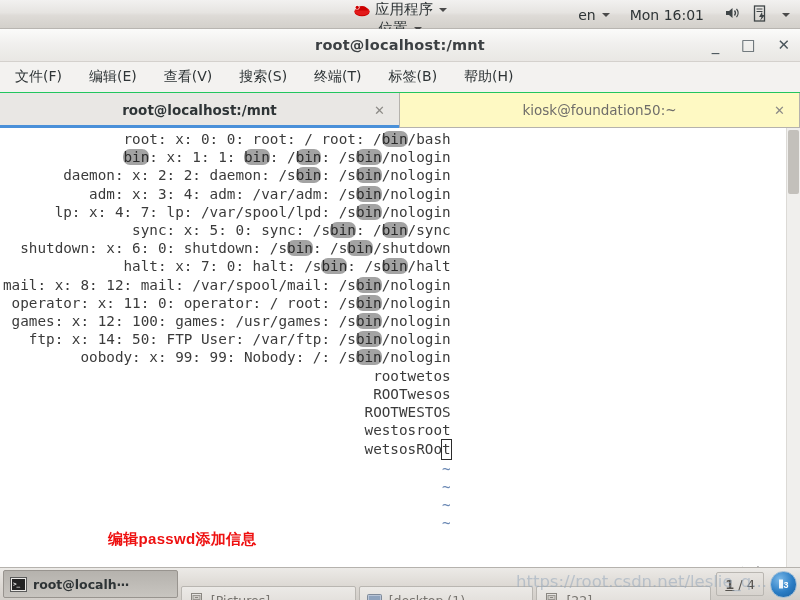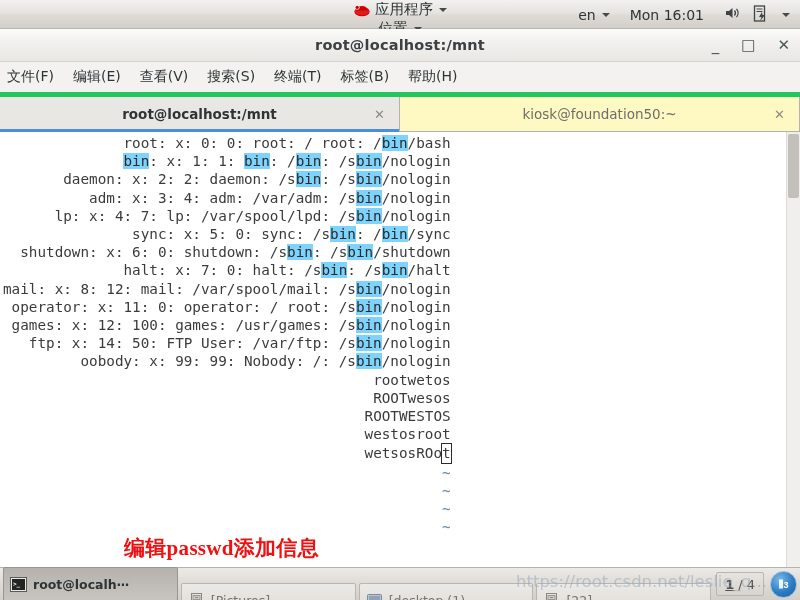--- a/index.html
+++ b/index.html
@@ -81,23 +81,24 @@
     position: absolute; right: 10px; top: 0; height: 32px;
     display: flex; align-items: center; gap: 22px;
   }
   .win-btn {
     font-size: 15px; color: #4b565c; line-height: 1;
     font-family: "DejaVu Sans", sans-serif;
   }
   .menubar {
     height: 30px;
     background: #f3f2f0;
-    border-bottom: 5px solid #22c55e;
-    display: flex; align-items: center;
-    gap: 5px;
+    border-bottom: 1px solid #22c55e;
+    display: flex; align-items: center;
+    padding-left: 8px;
+    gap: 13px;
   }
   .menubar .mi {
     font-size: 14px; color: #2e3436;
     padding: 3px 7px;
     white-space: nowrap;
   }
 
   
   .tabbar {
     height: 34px;
@@ -137,33 +138,33 @@
     overflow: hidden;
   }
   .term-text {
     position: absolute; left: 3px; top: 2px;
     font-family: "DejaVu Sans Mono", "Liberation Mono", monospace;
     font-size: 14.3px;
     line-height: 18.2px;
     color: #3b3b3b;
     white-space: pre;
   }
-  .term-text .hl { background: #7dd3fc; color: #2b2b2b; }
+  .term-text .hl { background: #a3a3a3; color: #2b2b2b; border-radius: 7px; }
   .term-text .tilde { color: #6a88b4; }
   .cursor-box {
     display: inline-block;
     border: 1px solid #2b2b2b;
     margin: 0 -1px;
     padding: 0;
   }
   .annot {
     position: absolute;
-    left: 124px; top: 402px;
-    font-family: Liberation Serif, serif;
-    font-size: 21px;
+    left: 108px; top: 402px;
+    font-family: Liberation Sans, sans-serif;
+    font-size: 15px;
     font-weight: bold;
     color: #ee1111;
     letter-spacing: .3px;
     white-space: nowrap;
   }
   .status-line {
     position: absolute; left: 0; right: 0; bottom: 4px;
     font-family: "DejaVu Sans Mono", "Liberation Mono", monospace;
     font-size: 14px;
     color: #3b3b3b;
@@ -185,21 +186,21 @@
     position: absolute; left: 0; bottom: 0;
     width: 800px; height: 33px;
     background: linear-gradient(to bottom, #eceae7 0%, #ddd9d4 55%, #d2cec9 100%);
     border-top: 1px solid #b5b2ad;
     display: flex; align-items: center;
     padding: 0 3px;
     gap: 3px;
     box-sizing: border-box;
   }
   .task-btn {
-    height: 34px;
+    height: 28px;
     flex: 1 1 0;
     min-width: 0;
     display: flex; align-items: center;
     gap: 6px;
     padding: 0 6px;
     font-size: 12.5px;
     color: #2e3436;
     background: linear-gradient(to bottom, #eceae7, #dcd8d3);
     border: 1px solid #b9b6b1;
     border-radius: 2px;

